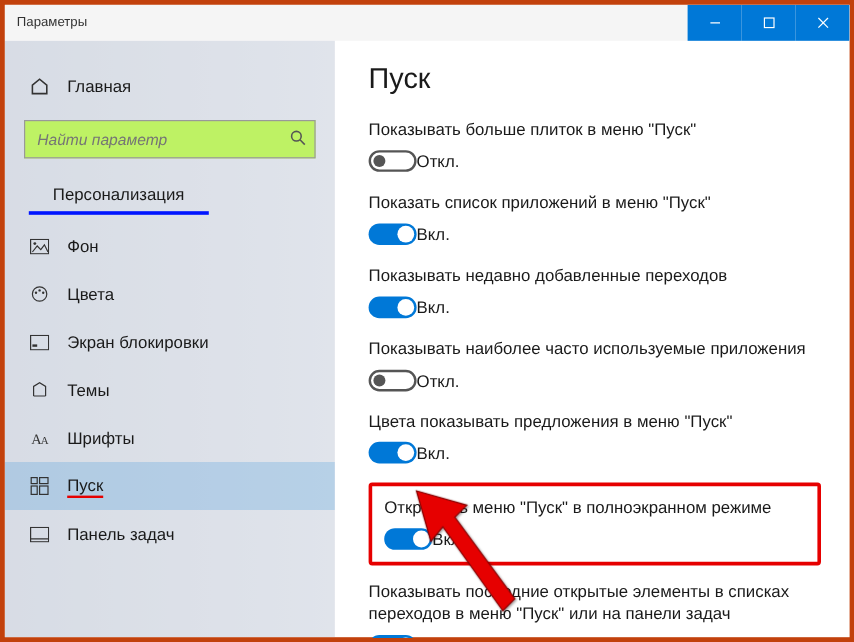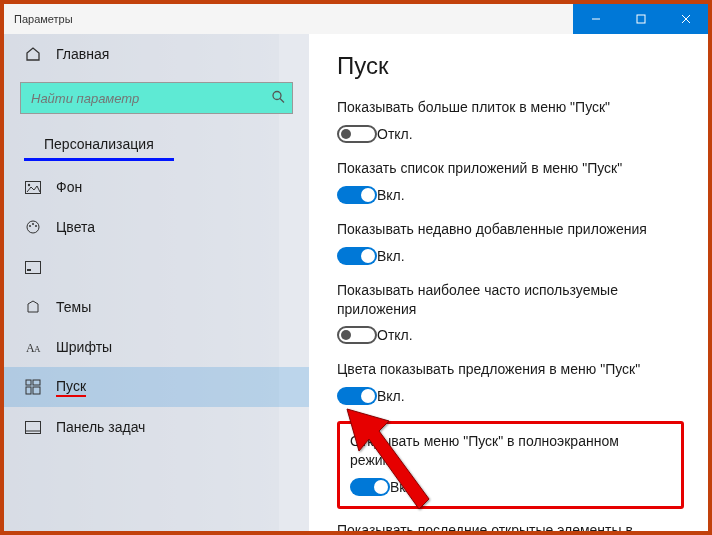--- a/index.html
+++ b/index.html
@@ -5,25 +5,25 @@
   * { box-sizing: border-box; margin: 0; padding: 0; }
   body { font-family: "Segoe UI", Tahoma, sans-serif; font-size: 13px; color: #1a1a1a; background: #fff; }
   .window { width: 712px; height: 535px; border: 4px solid #c2410c; position: relative; overflow: hidden; }
   .titlebar { height: 30px; background: #f5f5f5; display: flex; align-items: center; justify-content: space-between; padding-left: 10px; }
   .titlebar-title { font-size: 11px; color: #333; }
   .titlebar-controls { display: flex; height: 100%; }
   .titlebar-btn { width: 45px; height: 30px; display: flex; align-items: center; justify-content: center; color: #fff; }
   .titlebar-min, .titlebar-max, .titlebar-close { background: #0078d7; }
   .titlebar-btn svg { stroke: #fff; }
   .body { display: flex; height: calc(100% - 30px); }
-  .sidebar { width: 305px; background: rgba(210,215,225,0.55); padding-top: 0; position: relative; }
+  .sidebar { width: 275px; background: rgba(210,215,225,0.55); padding-top: 18px; position: relative; }
   .sidebar::before { content:""; position:absolute; left:0; top:0; bottom:0; width:275px; background: linear-gradient(to right, rgba(190,198,210,0.5), rgba(210,216,225,0.3)); z-index:-1; }
   .home-row, .nav-item { display: flex; align-items: center; height: 40px; padding-left: 20px; gap: 14px; font-size: 14px; cursor: pointer; }
   .search-wrap { margin: 8px 16px 14px 16px; position: relative; }
-  .search-input { width: 100%; height: 32px; background: #5eead4; border: 1px solid #999; padding: 0 30px 0 10px; font-size: 13px; color: #666; font-style: italic; }
+  .search-input { width: 100%; height: 32px; background: #bef264; border: 1px solid #999; padding: 0 30px 0 10px; font-size: 13px; color: #666; font-style: italic; }
   .search-icon { position: absolute; right: 8px; top: 50%; transform: translateY(-50%); color: #555; }
   .category-head { font-size: 14px; padding: 8px 20px 6px 20px; border-bottom: 3px solid #0015ff; display: inline-block; margin-left: 4px; margin-bottom: 6px; text-align: center; }
   .nav-item.selected { background: rgba(0,120,215,0.18); }
   .nav-item .nav-label { font-size: 14px; }
   .underline-red { border-bottom: 2px solid #e60000; display: inline-block; padding-bottom: 1px; }
   .content { flex: 1; padding: 18px 24px 10px 28px; overflow-y: auto; }
   .page-title { font-size: 24px; font-weight: 400; margin-bottom: 18px; }
   .setting { margin-bottom: 16px; }
   .setting-label { font-size: 14px; margin-bottom: 8px; line-height: 1.35; }
   .toggle-row { display: flex; align-items: center; gap: 0; }
@@ -114,20 +114,21 @@
         <span class="nav-label">Цвета</span>
       </div>
 
       <div class="nav-item">
         <span class="icon-slot">
           <svg width="16" height="13" viewBox="0 0 16 13">
               <rect x="0.5" y="0.5" width="15" height="12" fill="none" stroke="#333"></rect>
               <rect x="2" y="8" width="4" height="2" fill="#333"></rect>
             </svg>
         </span>
+        <span class="nav-label">Экран блокировки</span>
       </div>
 
       <div class="nav-item">
         <span class="icon-slot">
           <svg width="16" height="16" viewBox="0 0 16 16">
               <path d="M3 13 L3 5 L8 2 L13 5 L13 13" fill="none" stroke="#333"></path>
               <path d="M3 13 L13 13" stroke="#333"></path>
             </svg>
         </span>
         <span class="nav-label">Темы</span>
@@ -179,21 +180,21 @@
 
       <div class="setting">
         <div class="setting-label">Показать список приложений в меню "Пуск"</div>
         <div class="toggle-row">
           <div class="toggle on"></div>
           <span class="toggle-state">Вкл.</span>
         </div>
       </div>
 
       <div class="setting">
-        <div class="setting-label">Показывать недавно добавленные приложения</div>
+        <div class="setting-label">Показывать недавно добавленные переходов</div>
         <div class="toggle-row">
           <div class="toggle on"></div>
           <span class="toggle-state">Вкл.</span>
         </div>
       </div>
 
       <div class="setting">
         <div class="setting-label">Показывать наиболее часто используемые приложения</div>
         <div class="toggle-row">
           <div class="toggle off"></div>

